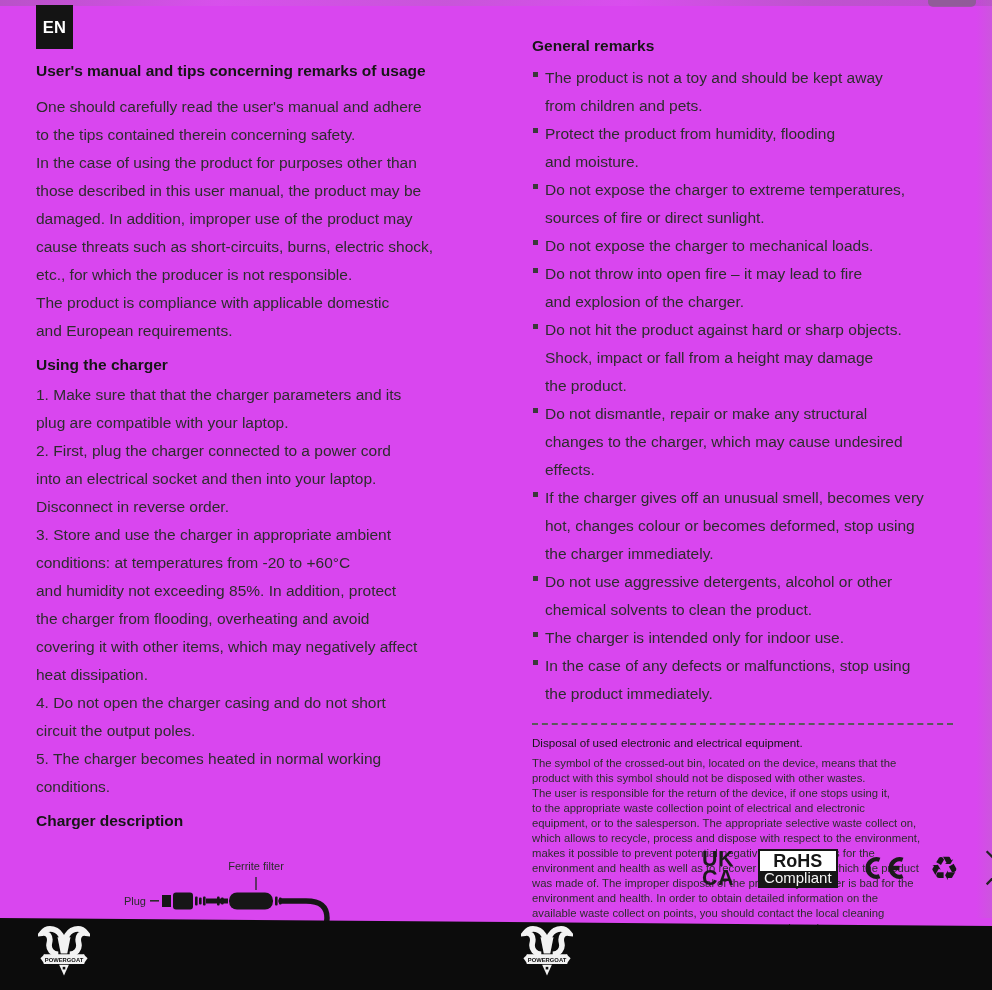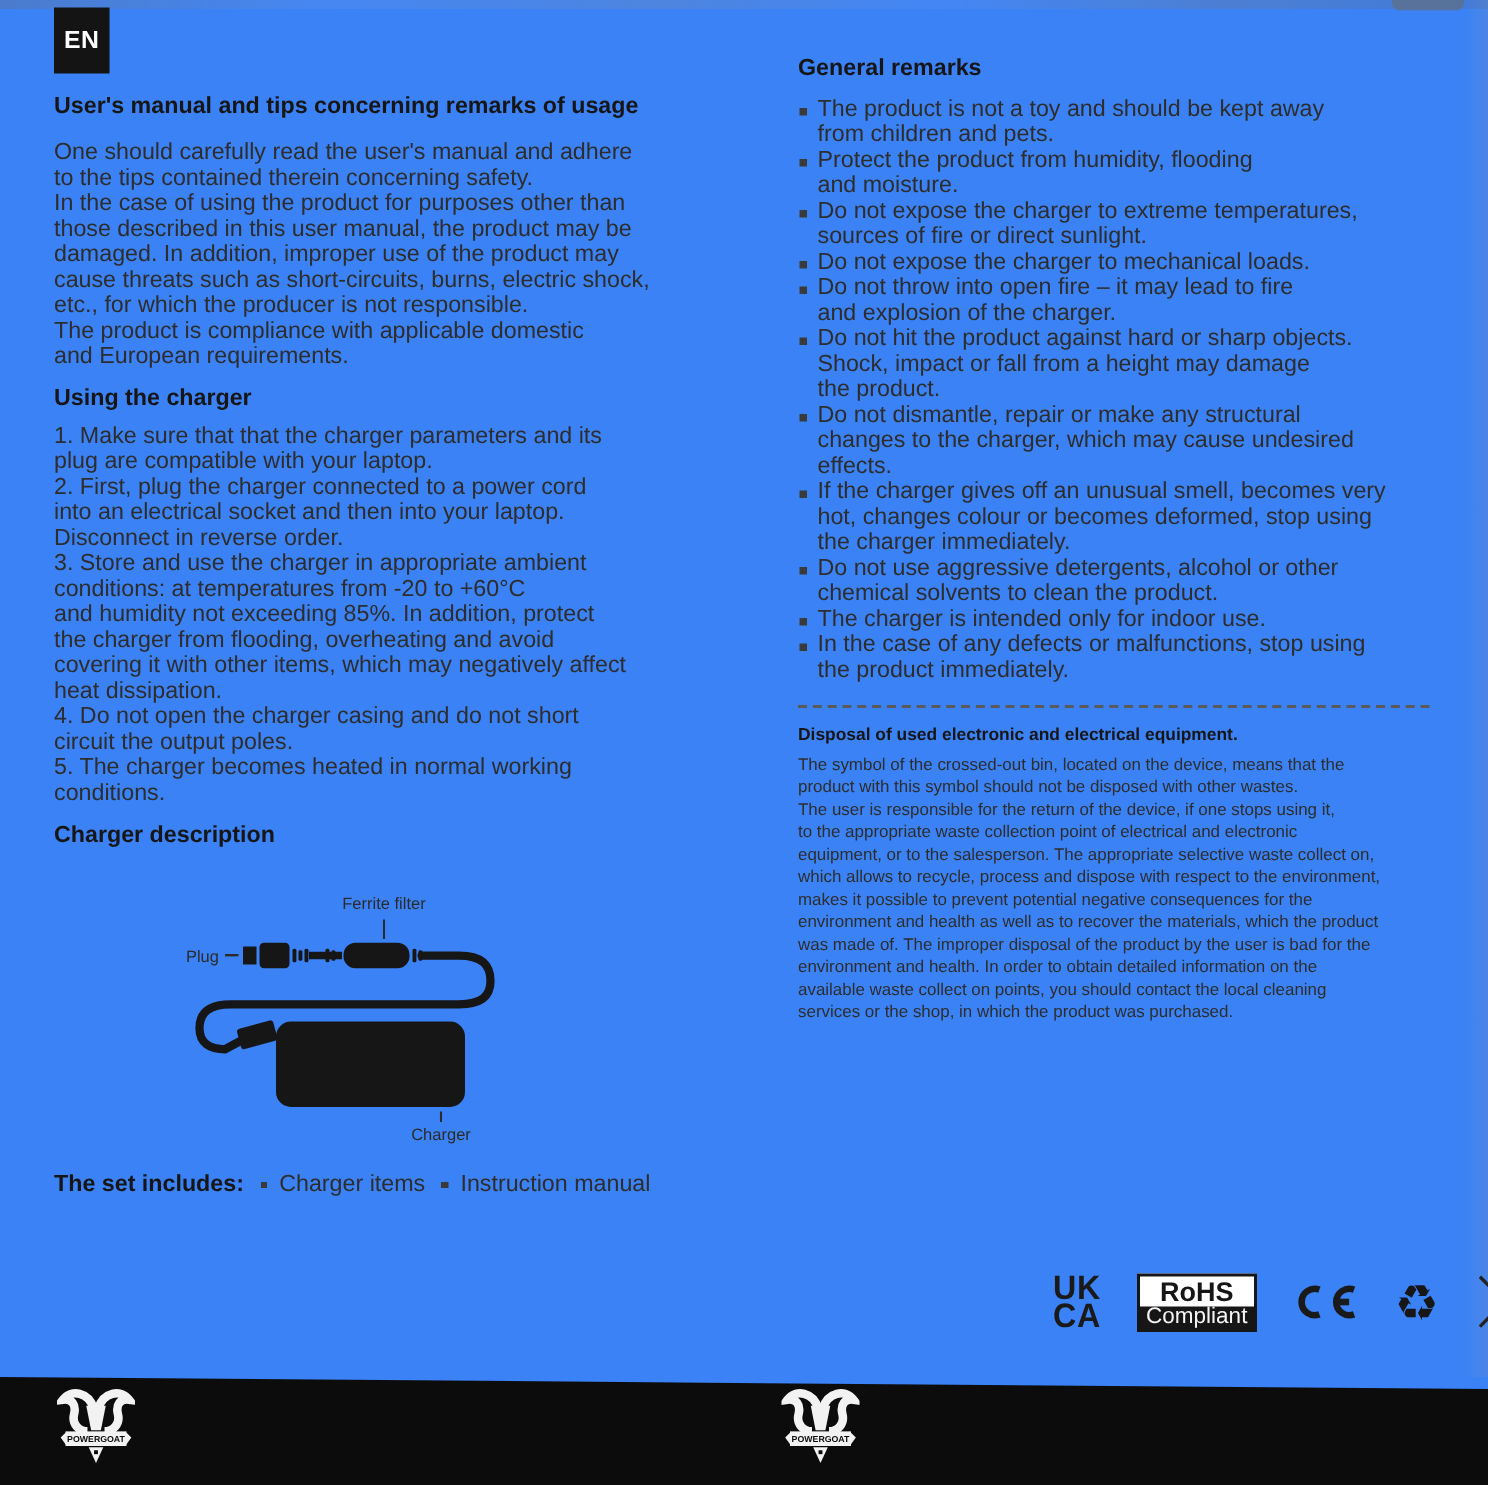--- a/index.html
+++ b/index.html
@@ -1,20 +1,20 @@
 <!DOCTYPE html>
 <html><head>
 <meta charset="utf-8">
 <style>
   * { box-sizing: border-box; margin: 0; padding: 0; }
   html, body { background: #e8e8e8; }
   .page {
     position: relative;
     width: 992px; height: 990px;
-    background: #3b82f6;
+    background: #d946ef;
     overflow: hidden;
     font-family: "Liberation Sans", "DejaVu Sans", sans-serif;
     color: #2d2d2d;
   }
   
   .artifact-top {
     position: absolute; top: 0; left: 0; width: 100%; height: 6px;
     background: linear-gradient(90deg, rgba(110,110,110,.30), rgba(200,200,200,.08) 22%,
       rgba(140,140,140,.22) 45%, rgba(220,220,220,.05) 63%, rgba(120,120,120,.28) 82%, rgba(90,90,90,.18));
   }
@@ -28,41 +28,41 @@
   }
 
   .en-badge {
     position: absolute; left: 36px; top: 5px; width: 37px; height: 44px;
     background: #141414; color: #fff;
     display: flex; align-items: center; justify-content: center;
     font-size: 16.5px; font-weight: bold; letter-spacing: .3px;
   }
 
   h2 { font-size: 15.5px; font-weight: bold; color: #161616; }
-  .body-text { font-size: 15.5px; line-height: 17px; white-space: pre-line; }
+  .body-text { font-size: 15.5px; line-height: 28px; white-space: pre-line; }
 
   .col-left  { position: absolute; left: 36px;  top: 62px; width: 470px; }
   .col-right { position: absolute; left: 532px; top: 37px; width: 436px; }
 
   .col-left > h2.main-title { margin-bottom: 13px; }
   .col-left .section-h  { margin: 11px 0 7px; }
 
   
   ul.remarks { list-style: none; margin-top: 9px; }
   ul.remarks li { position: relative; padding-left: 13px; }
   ul.remarks li::before {
     content: ""; position: absolute; left: 1px; top: 8px;
     width: 4.5px; height: 4.5px; background: #3a3a3a;
   }
 
   .separator {
     margin: 15px 0 11px; width: 421px; height: 0;
     border-top: 2px dashed #5a5a5a;
   }
-  .disposal-h { font-size: 11.6px; font-weight: bold; color: #161616; margin-bottom: 7px; }
+  .disposal-h { font-size: 11.6px; font-weight: normal; color: #161616; margin-bottom: 7px; }
   .disposal-text { font-size: 11.3px; line-height: 15px; white-space: pre-line; width: 430px; }
 
   
   .diagram { margin: 22px 0 4px 74px; }
   .diagram svg text { font-family: "Liberation Sans", sans-serif; font-size: 11px; fill: #2b2b2b; }
 
   .set-includes { margin-top: 10px; font-size: 15.5px; display: flex; align-items: center; text-align: center; }
   .set-includes .label { font-weight: bold; color: #161616; }
   .set-includes .sq {
     display: inline-block; width: 4.5px; height: 4.5px;

